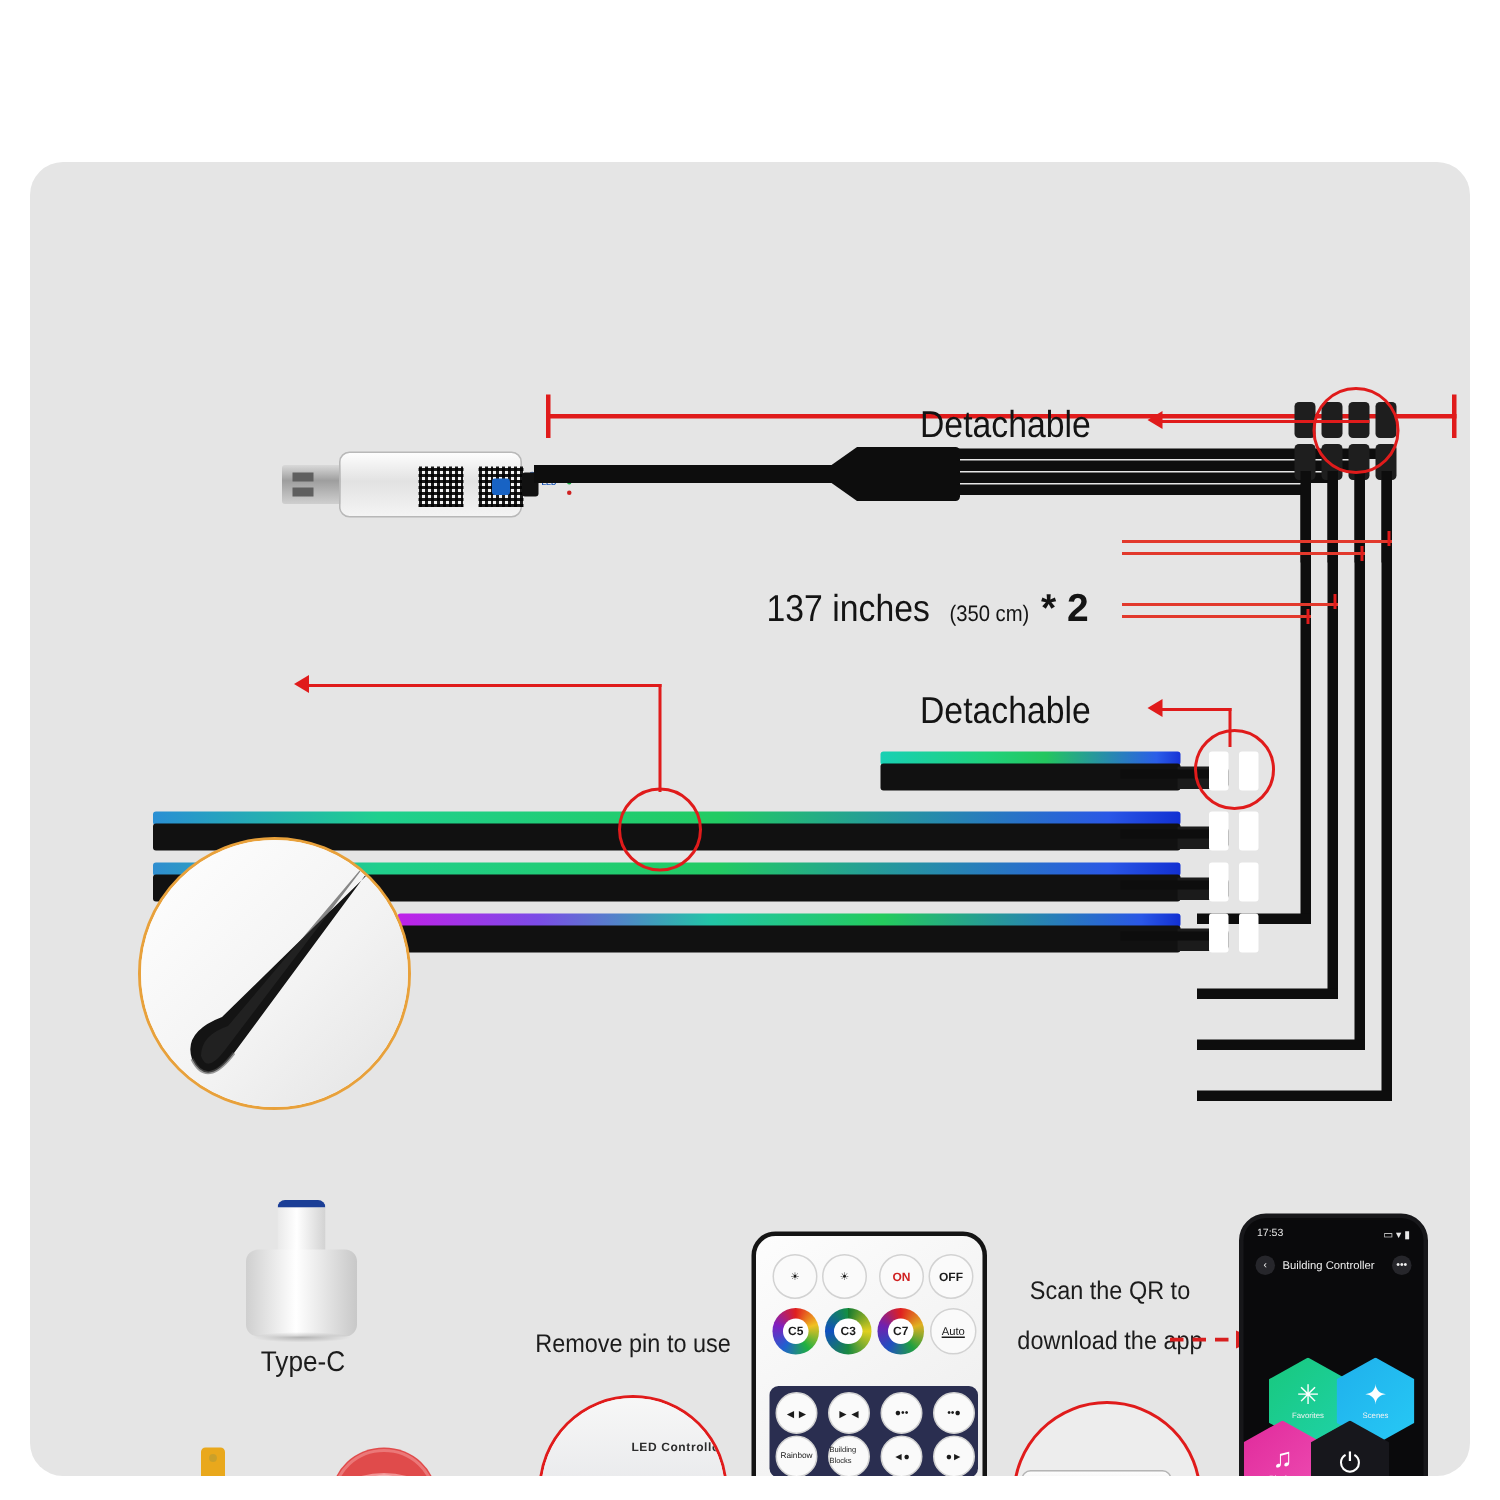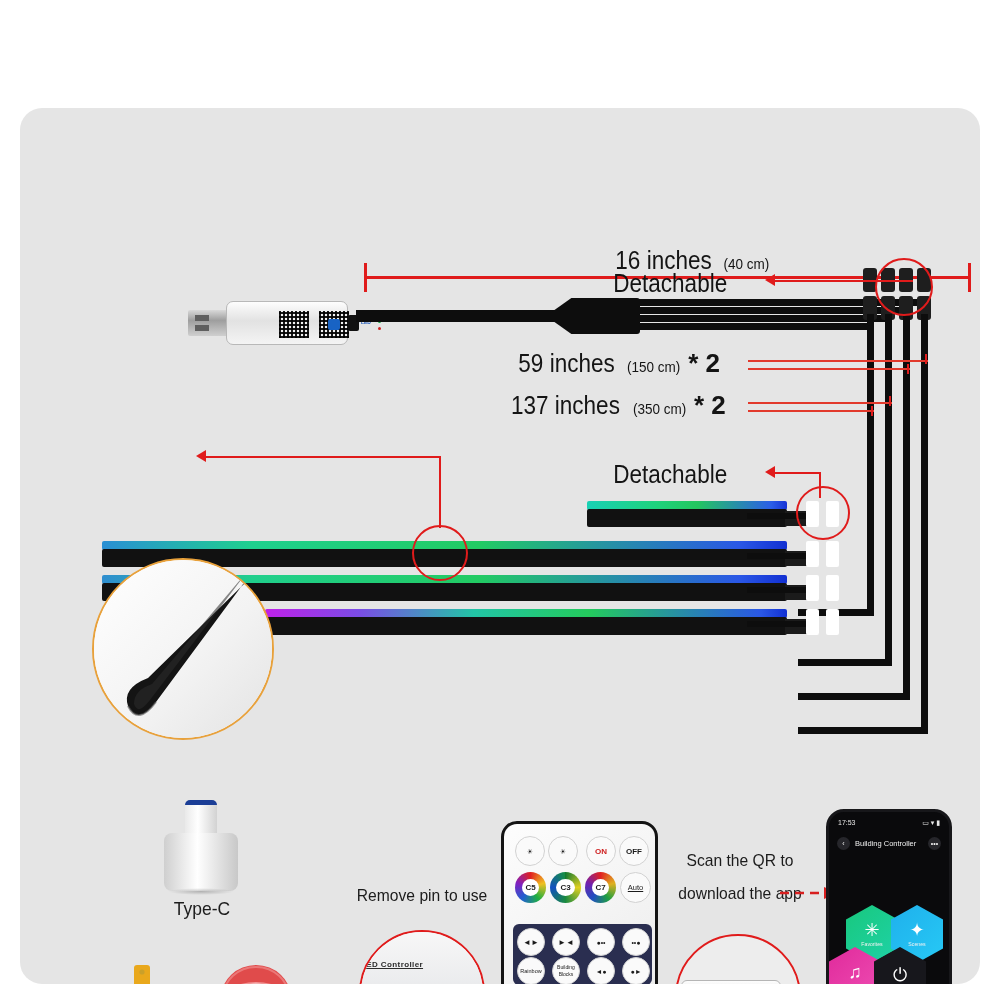--- a/index.html
+++ b/index.html
@@ -105,29 +105,29 @@
 
   .cap { position:absolute; font-size:19px; color:#1c1c1c; text-align:center; transform:scaleX(0.92); }
 
   
   #remote { position:absolute; left:481px; top:713px; width:157px; height:247px;
      background:linear-gradient(145deg,#fdfdfd,#e8e8e8); border:3px solid #141414; border-radius:16px; }
   #remote .panelDark { position:absolute; left:9px; top:100px; width:139px; height:61px;
      background:#2a2e50; border-radius:6px; }
   .rbtn { position:absolute; background:#fafafa; border:1.4px solid #d2d2d2; border-radius:50%;
      display:flex; align-items:center; justify-content:center; font-size:7px; color:#1b1b1b;
-     text-align:center; line-height:7px; }
+     text-align:left; line-height:7px; }
 
   
   #mag-pin { position:absolute; left:339px; top:822px; width:126px; height:126px; border-radius:50%;
      border:2.5px solid #e01b1b; overflow:hidden; background:#f3f4f6; }
   #mag-pin .top { position:absolute; left:0; top:0; width:100%; height:48%;
      background:linear-gradient(#f7f7f7,#e9eaec); }
-  #mag-pin .lc { position:absolute; left:0; top:28px; width:100%; text-align:left;
-     font-size:8px; font-weight:bold; color:#2c2c2c; letter-spacing:.4px;text-decoration:underline; }
+  #mag-pin .lc { position:absolute; left:0; top:28px; width:100%; text-align:right;
+     font-size:8px; font-weight:bold; color:#2c2c2c; letter-spacing:.4px; }
 
   
   #mag-qr { position:absolute; left:655px; top:826px; width:126px; height:126px; border-radius:50%;
      border:2.5px solid #e01b1b; overflow:hidden; background:#ededed; }
 
   
   #phone { position:absolute; left:806px; top:701px; width:126px; height:264px;
      background:#0a0a0c; border:3px solid #17171a; border-radius:18px; overflow:hidden; }
   #phone .status { position:absolute; left:0; top:5px; width:100%; height:11px;
      color:#e8e8e8; font-size:7px; padding:0 9px; display:flex; justify-content:space-between; align-items:center; }
@@ -142,24 +142,20 @@
   .hex .hlbl { font-size:5.2px; color:#f2f2f2; }
 </style>
 </head>
 <body>
 
 <div id="header">
 </div>
 
 <div id="panel">
 
-  <div class="lbl" id="len16">
-    <span class="big">16 inches</span>
-    <span class="sm">(40 cm)</span>
-  </div>
   <div id="rule16"></div>
   <div id="rule16-l"></div>
   <div id="rule16-r"></div>
 
   <div id="usb">
     <div class="plug"></div>
     <div class="body">
       <div class="qr1"></div>
       <div class="qr2"></div>
       <div class="txt">
@@ -208,25 +204,20 @@
   <div class="cab" style="left:778px; top:551px; width:94px;  height:7px;"></div>
   <div class="cab" style="left:778px; top:501px; width:76px;  height:7px;"></div>
 
   <div class="lbl" style="left:587px; top:161px;">
     <span class="big">Detachable</span>
   </div>
   <div class="rline" style="left:753px; top:172px; width:140px;"></div>
   <div class="arrowL" style="left:745px; top:166px;"></div>
   <div class="rcirc" style="left:855px; top:150px; width:58px; height:58px;"></div>
 
-  <div class="lbl" style="left:493px; top:240px;">
-    <span class="big">59 inches</span>
-    <span class="sm">(150 cm)</span>
-    <span class="mul">* 2</span>
-  </div>
   <div class="rline thin" style="left:728px; top:252px; width:180px;"></div>
   <div class="rline thin" style="left:728px; top:260px; width:162px;"></div>
   <div class="rvert" style="left:905px; top:246px; height:10px;"></div>
   <div class="rvert" style="left:887px; top:256px; height:10px;"></div>
 
   <div class="lbl" style="left:485px; top:282px;">
     <span class="big">137 inches</span>
     <span class="sm">(350 cm)</span>
     <span class="mul">* 2</span>
   </div>

